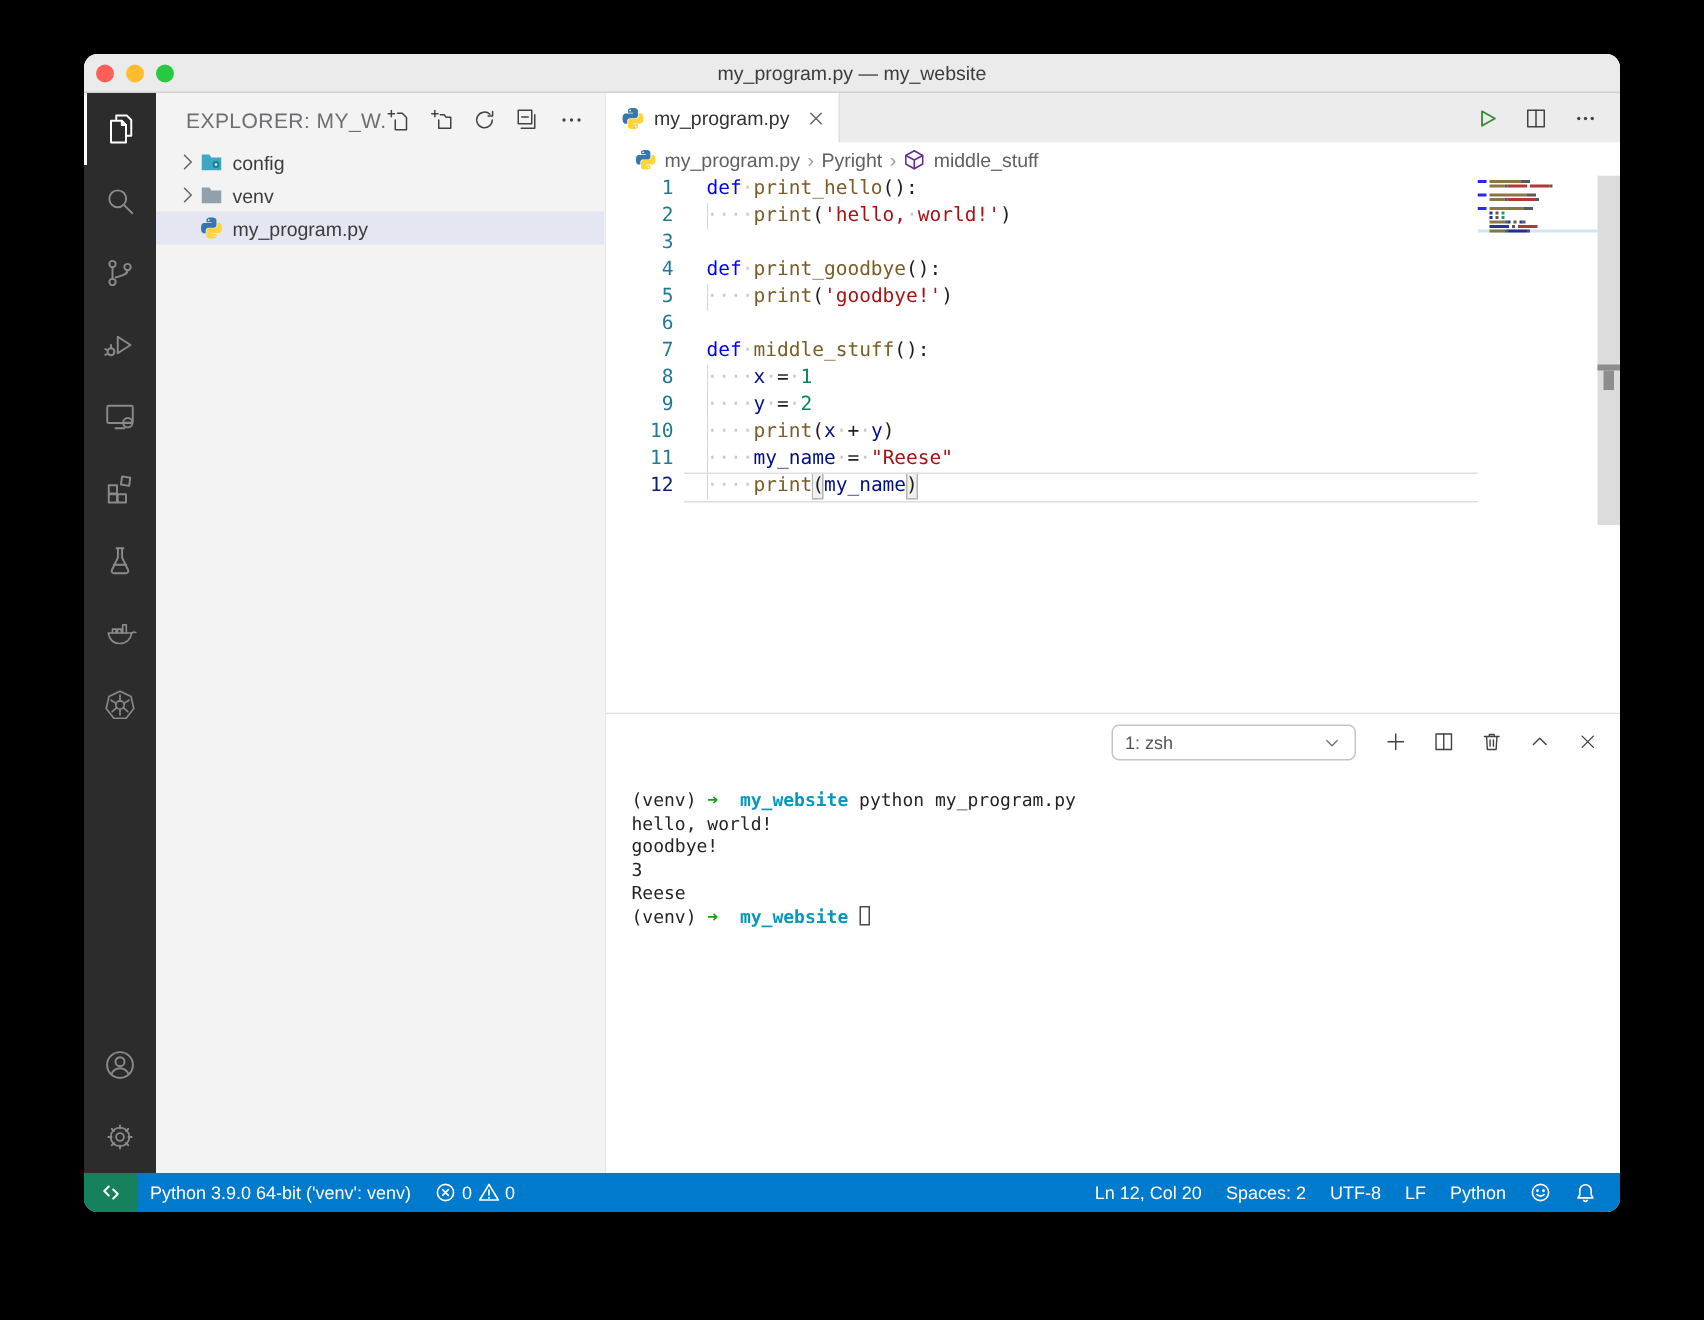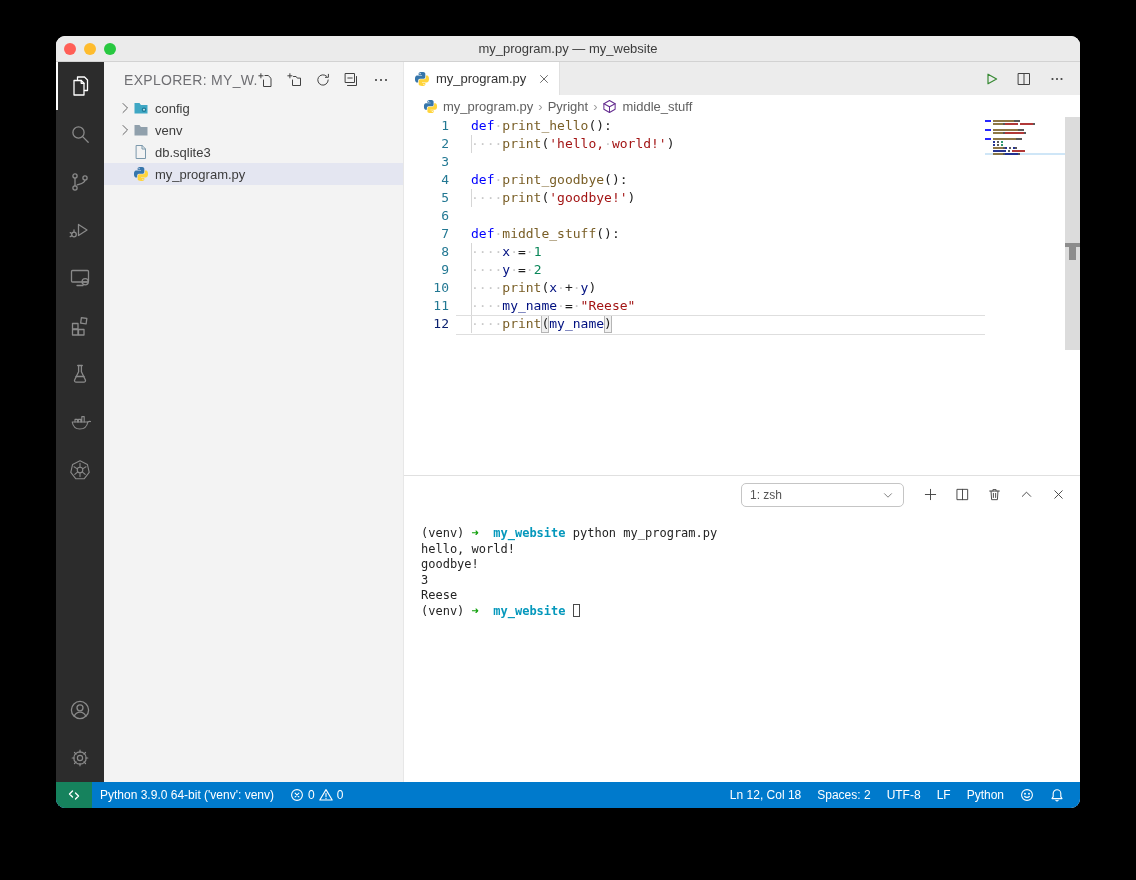--- a/index.html
+++ b/index.html
@@ -291,30 +291,20 @@
               <svg viewBox="0 0 16 16" fill="none" stroke="currentColor" stroke-width="1" stroke-linecap="round" stroke-linejoin="round">
                 <path d="M6 3.5L10.5 8 6 12.5"></path>
               </svg>
             </span>
             <span class="tree-icon">
               <svg viewBox="0 0 16 16">
                 <path fill="#90a0ac" d="M1.5 3h5l1.4 2h6.6v8.5H1.5z"></path>
               </svg>
             </span>
             <span>venv</span>
-          </div>
-          <div class="tree-row">
-            <span class="chev"></span>
-            <span class="tree-icon">
-              <svg viewBox="0 0 16 16" fill="none" stroke="#7b98ab" stroke-width="1" stroke-linecap="round" stroke-linejoin="round">
-                <path d="M3.5 1.5h5.6l3.4 3.4v9.6h-9z"></path>
-                <path d="M9 1.5V5h3.5"></path>
-              </svg>
-            </span>
-            <span>db.sqlite3</span>
           </div>
           <div class="tree-row selected">
             <span class="chev"></span>
             <span class="tree-icon">
               <svg viewBox="0 0 32 32">
                 <path fill="#3776ab" d="M15.9 2c-7 0-6.6 3-6.6 3v3.2h6.8v1H6.5S2 8.7 2 15.9c0 7.2 3.9 7 3.9 7h2.4v-3.3s-.1-4 3.9-4h6.7s3.7.1 3.7-3.6V5.8S23.4 2 15.9 2zm-3.7 2.1a1.2 1.2 0 110 2.4 1.2 1.2 0 010-2.4z"></path>
                 <path fill="#ffd43b" d="M16.1 30c7 0 6.6-3 6.6-3v-3.2h-6.8v-1h9.6s4.5.5 4.5-6.7c0-7.2-3.9-7-3.9-7h-2.4v3.3s.1 4-3.9 4h-6.7s-3.7-.1-3.7 3.6v6.2S8.6 30 16.1 30zm3.7-2.1a1.2 1.2 0 110-2.4 1.2 1.2 0 010 2.4z"></path>
               </svg>
             </span>
             <span>my_program.py</span>
@@ -481,21 +471,21 @@
       <span style="display:inline-flex">
           <svg viewBox="0 0 14 14" fill="none" stroke="currentColor" stroke-width="1.1" stroke-linecap="round" stroke-linejoin="round">
             <path d="M7 1.6L13.2 12H.8z"></path>
             <path d="M7 5.4V8.6M7 10.4v.4"></path>
           </svg>
         </span>
       <span>0</span>
     </div>
     <div class="sb-right">
       <span id="sb-right-items" style="display:flex;height:100%">
-          <span class="sb-item">Ln 12, Col 18</span>
+          <span class="sb-item">Ln 12, Col 20</span>
           <span class="sb-item">Spaces: 2</span>
           <span class="sb-item">UTF-8</span>
           <span class="sb-item">LF</span>
           <span class="sb-item">Python</span>
         </span>
       <span class="sb-item">
         <span style="display:inline-flex">
             <svg viewBox="0 0 14 14" fill="none" stroke="currentColor" stroke-width="1.1" stroke-linecap="round" stroke-linejoin="round">
               <circle cx="7" cy="7" r="5.4"></circle>
               <circle cx="5" cy="5.8" r="0.4" fill="currentColor"></circle>

